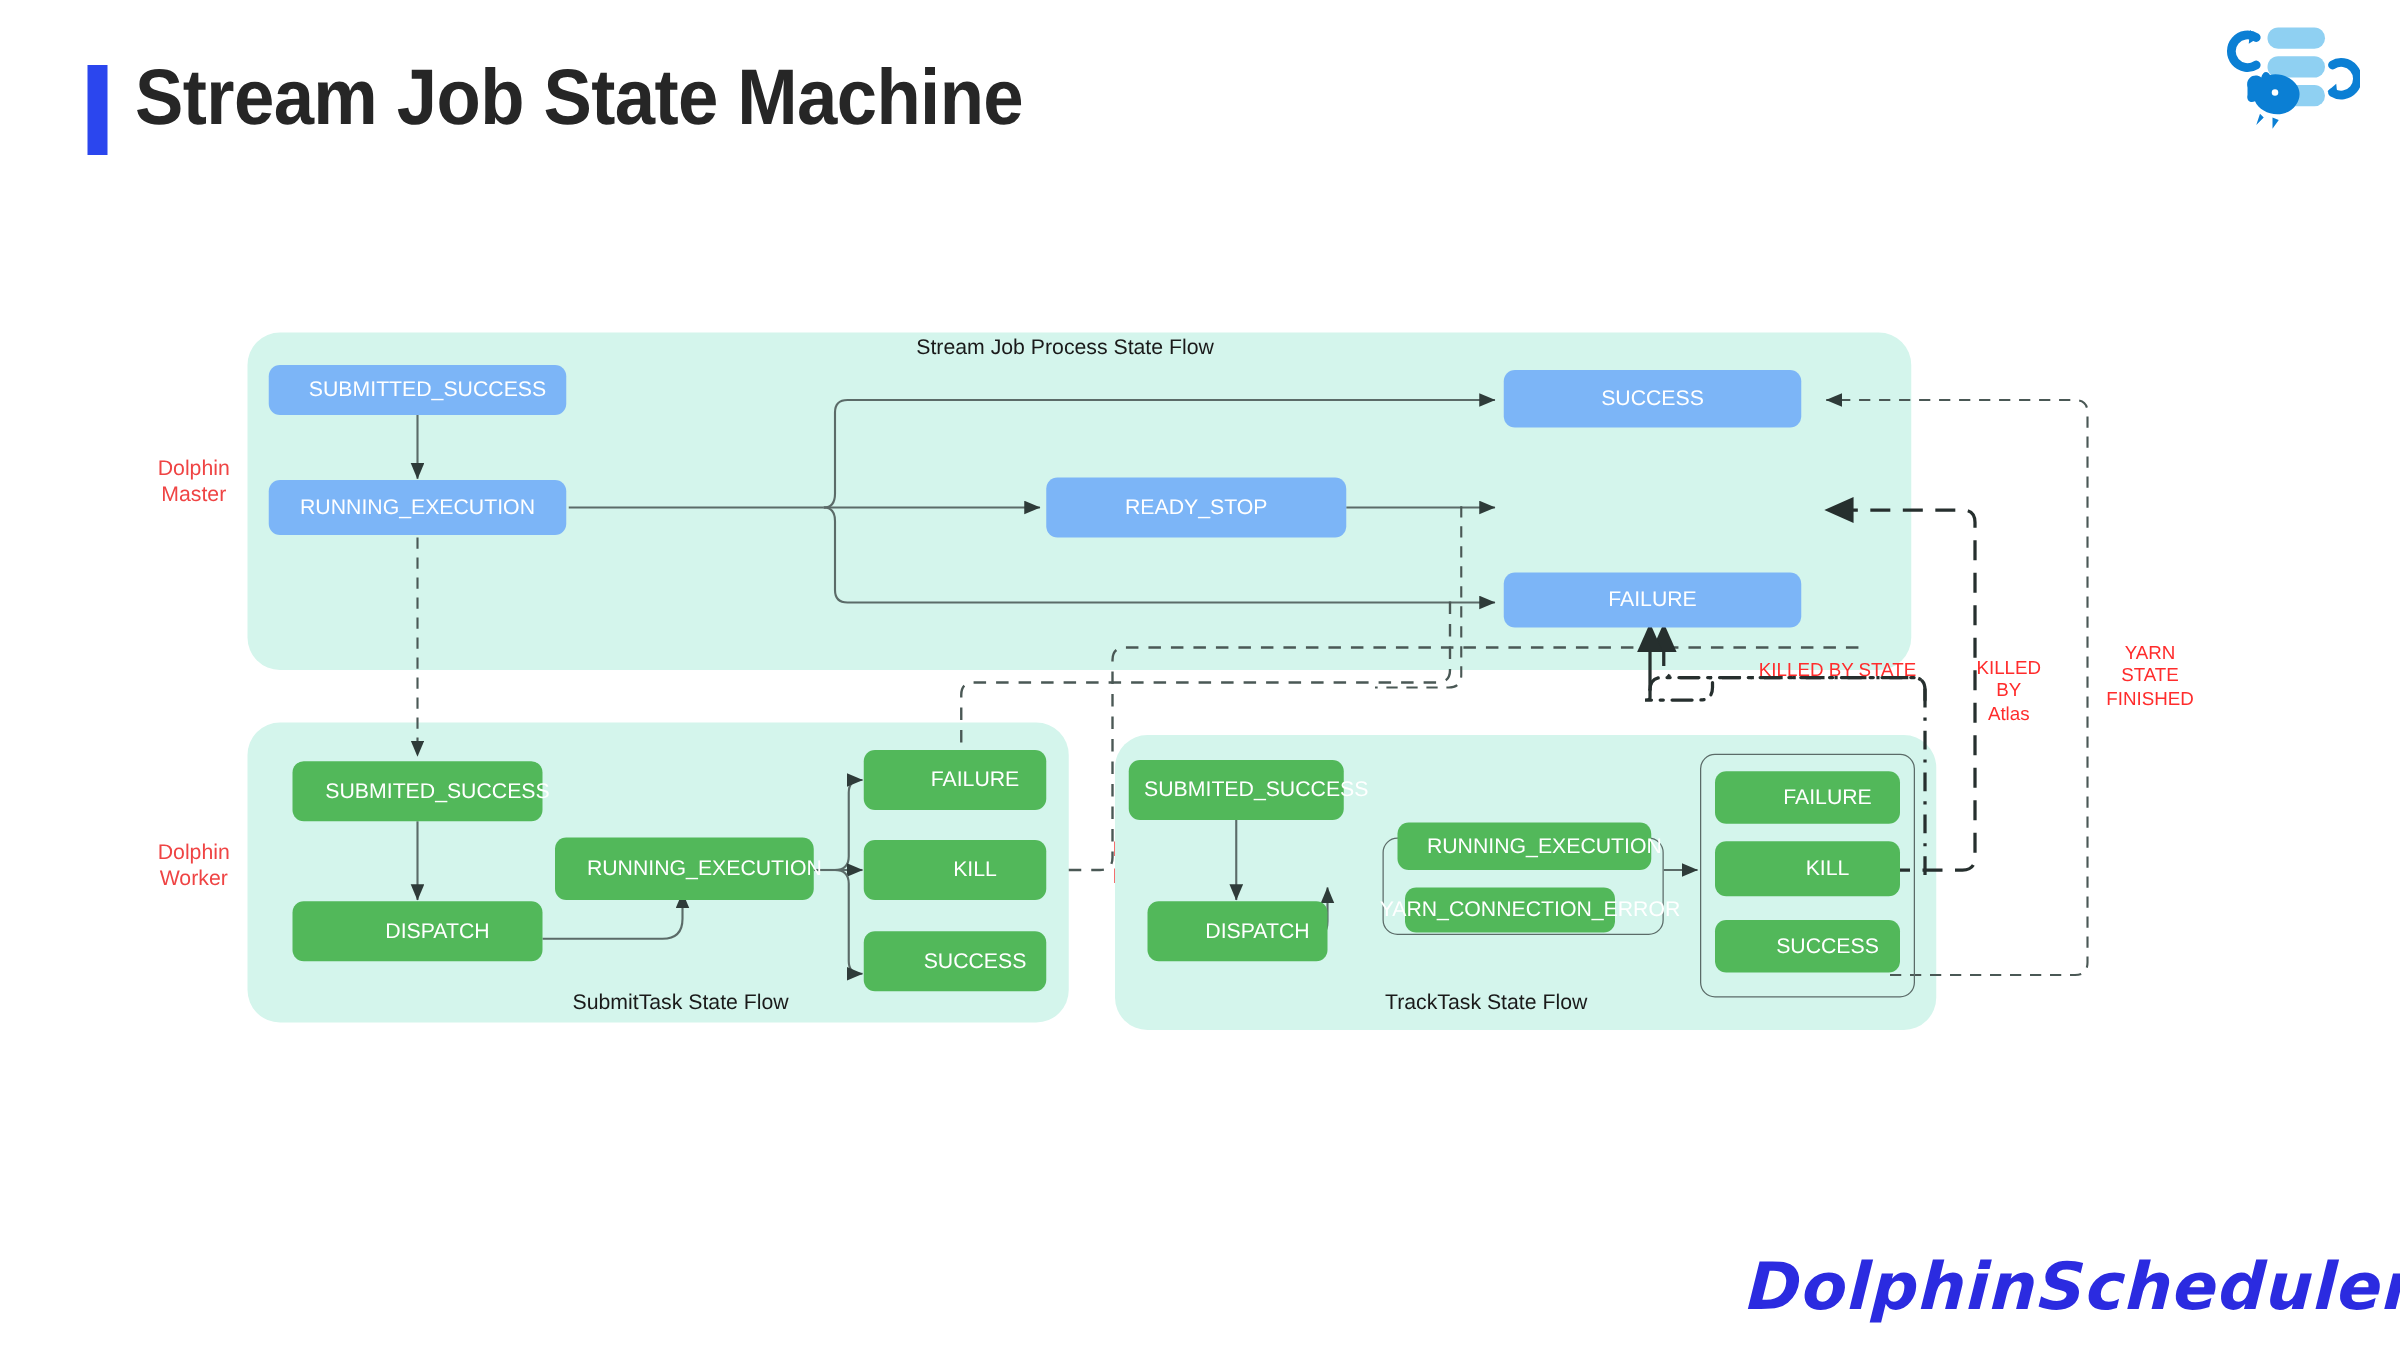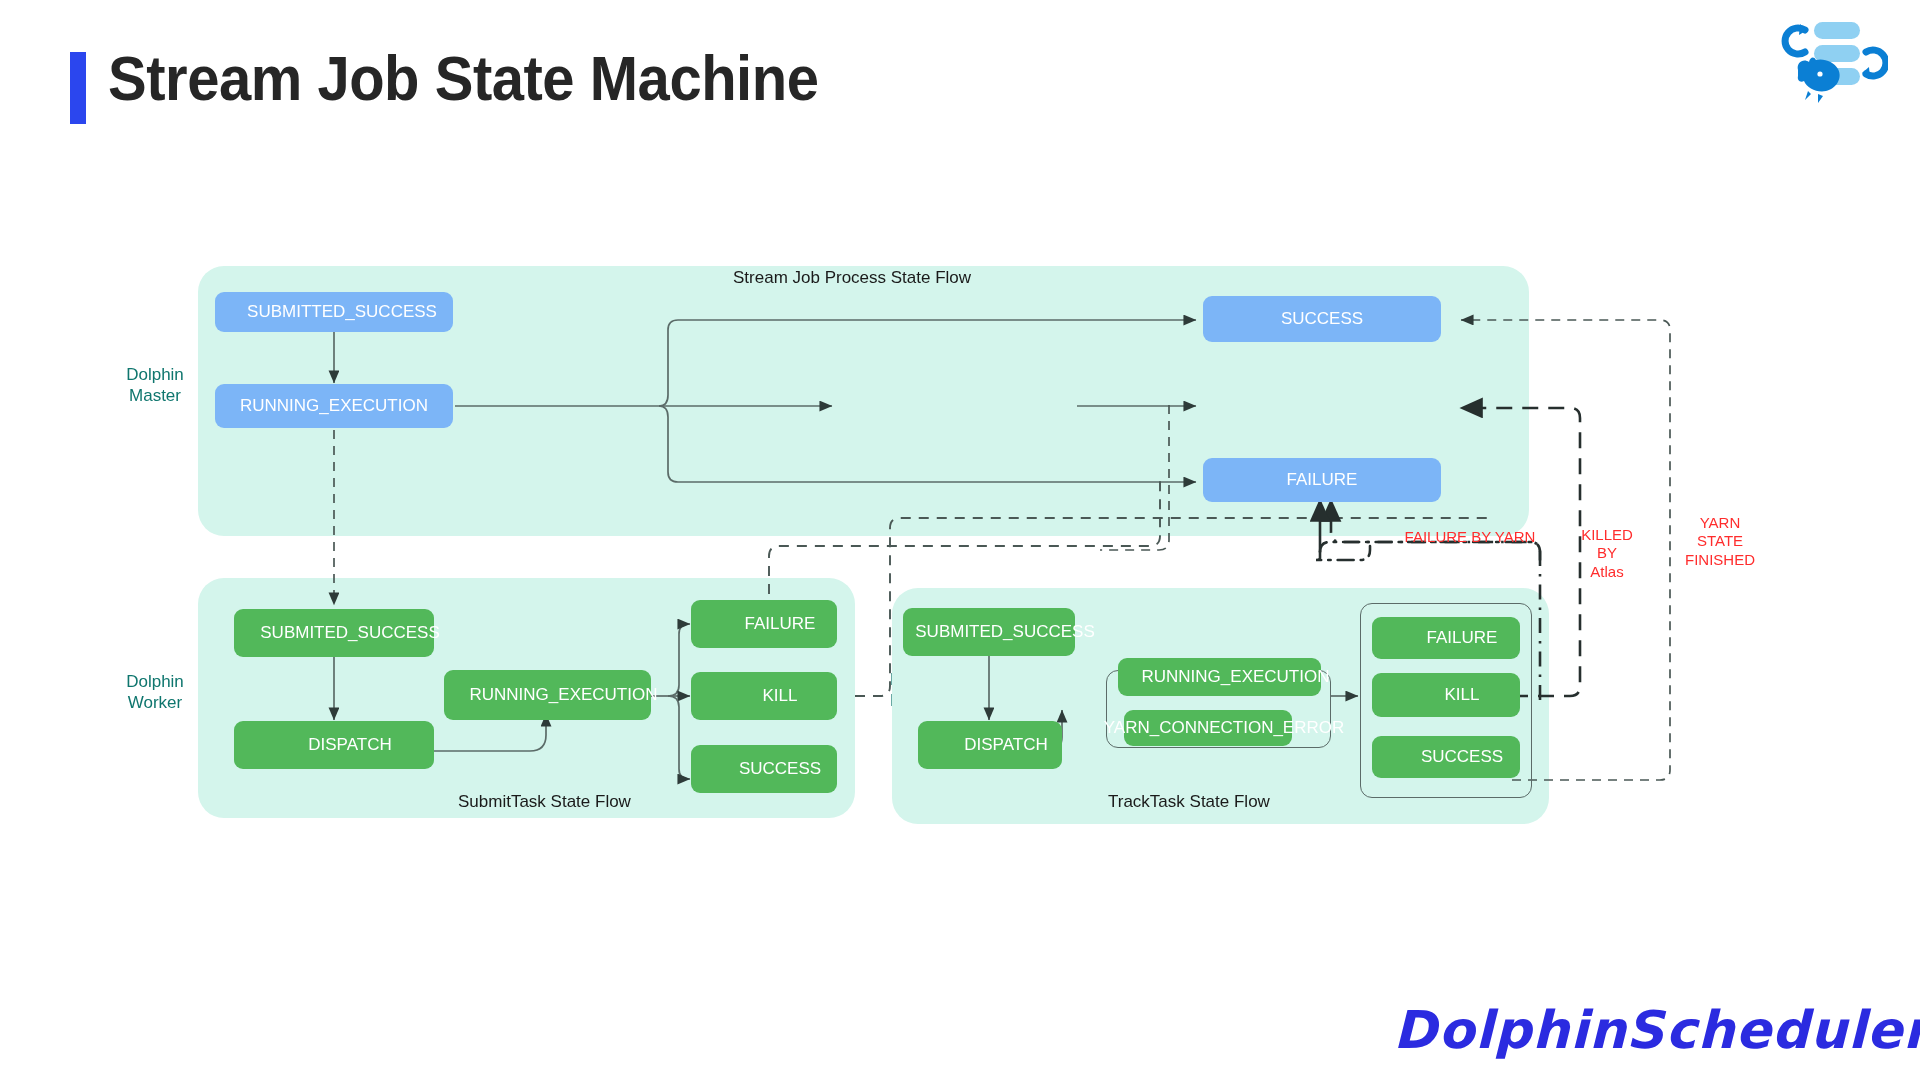--- a/index.html
+++ b/index.html
@@ -33,21 +33,21 @@
     font-family: "DejaVu Sans", sans-serif;
     letter-spacing: 1px;
     font-style: italic;
     transform: skewX(-3deg);
     white-space: nowrap;
   }
 
   
   .lane-label {
     position: absolute;
-    font-size: 17px; color: #0f766e; line-height: 1.25;
+    font-size: 17px; color: #ef4444; line-height: 1.25;
     white-space: pre-line; text-align: center;
   }
 
   
   .zone {
     position: absolute;
     background: #D4F5EC;
     border-radius: 26px;
   }
   .zone-title {
@@ -204,39 +204,40 @@
 
   <div class="zone-title" style="left:733px; top:268px;">Stream Job Process State Flow</div>
   <div class="zone-title" style="left:458px; top:792px;">SubmitTask State Flow</div>
   <div class="zone-title" style="left:1108px; top:792px;">TrackTask State Flow</div>
 
   <div class="group-box" style="left:1106px; top:670px; width:225px; height:78px;"></div>
   <div class="group-box" style="left:1360px; top:603px; width:172px; height:195px;"></div>
 
   <div class="node blue" style="left:215px; top:292px; width:238px; height:40px;padding-left:16px;">SUBMITTED_SUCCESS</div>
   <div class="node blue" style="left:215px; top:384px; width:238px; height:44px;">RUNNING_EXECUTION</div>
+  <div class="node blue" style="left:837px; top:382px; width:240px; height:48px;">READY_STOP</div>
   <div class="node blue" style="left:1203px; top:296px; width:238px; height:46px;">SUCCESS</div>
   <div class="node blue" style="left:1203px; top:458px; width:238px; height:44px;">FAILURE</div>
 
   <div class="node green" style="left:234px; top:609px; width:200px; height:48px;">SUBMITED_SUCCESS</div>
   <div class="node green" style="left:234px; top:721px; width:200px; height:48px;">DISPATCH</div>
   <div class="node green" style="left:444px; top:670px; width:207px; height:50px;">RUNNING_EXECUTION</div>
   <div class="node green" style="left:691px; top:600px; width:146px; height:48px;">FAILURE</div>
   <div class="node green" style="left:691px; top:672px; width:146px; height:48px;">KILL</div>
   <div class="node green" style="left:691px; top:745px; width:146px; height:48px;">SUCCESS</div>
 
   <div class="node green" style="left:903px; top:608px; width:172px; height:48px;">SUBMITED_SUCCESS</div>
   <div class="node green" style="left:918px; top:721px; width:144px; height:48px;">DISPATCH</div>
   <div class="node green" style="left:1118px; top:658px; width:203px; height:38px;">RUNNING_EXECUTION</div>
   <div class="node green" style="left:1124px; top:710px; width:168px; height:36px;">YARN_CONNECTION_ERROR</div>
   <div class="node green" style="left:1372px; top:617px; width:148px; height:42px;">FAILURE</div>
   <div class="node green" style="left:1372px; top:673px; width:148px; height:44px;">KILL</div>
   <div class="node green" style="left:1372px; top:736px; width:148px; height:42px;">SUCCESS</div>
 
-  <div class="redlabel" style="left:1380px; top:528px; width:180px;">FAILURE BY YARN</div>
+  <div class="redlabel" style="left:1380px; top:528px; width:180px;">KILLED BY STATE</div>
   <div class="redlabel" style="left:1572px; top:526px; width:70px;">KILLED
 BY
 Atlas</div>
   <div class="redlabel" style="left:1675px; top:514px; width:90px;">YARN
 STATE
 FINISHED</div>
 
 </div>
 
 </body></html>

